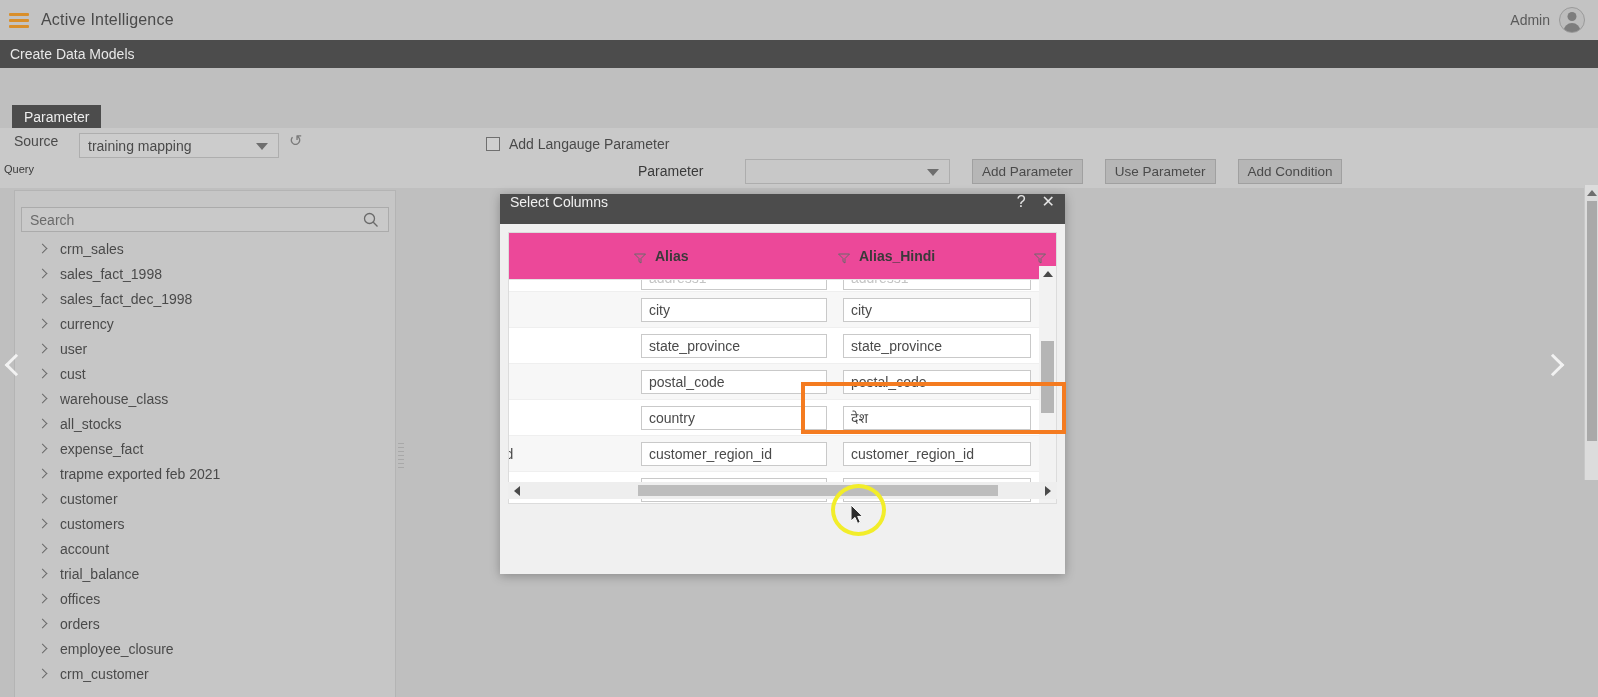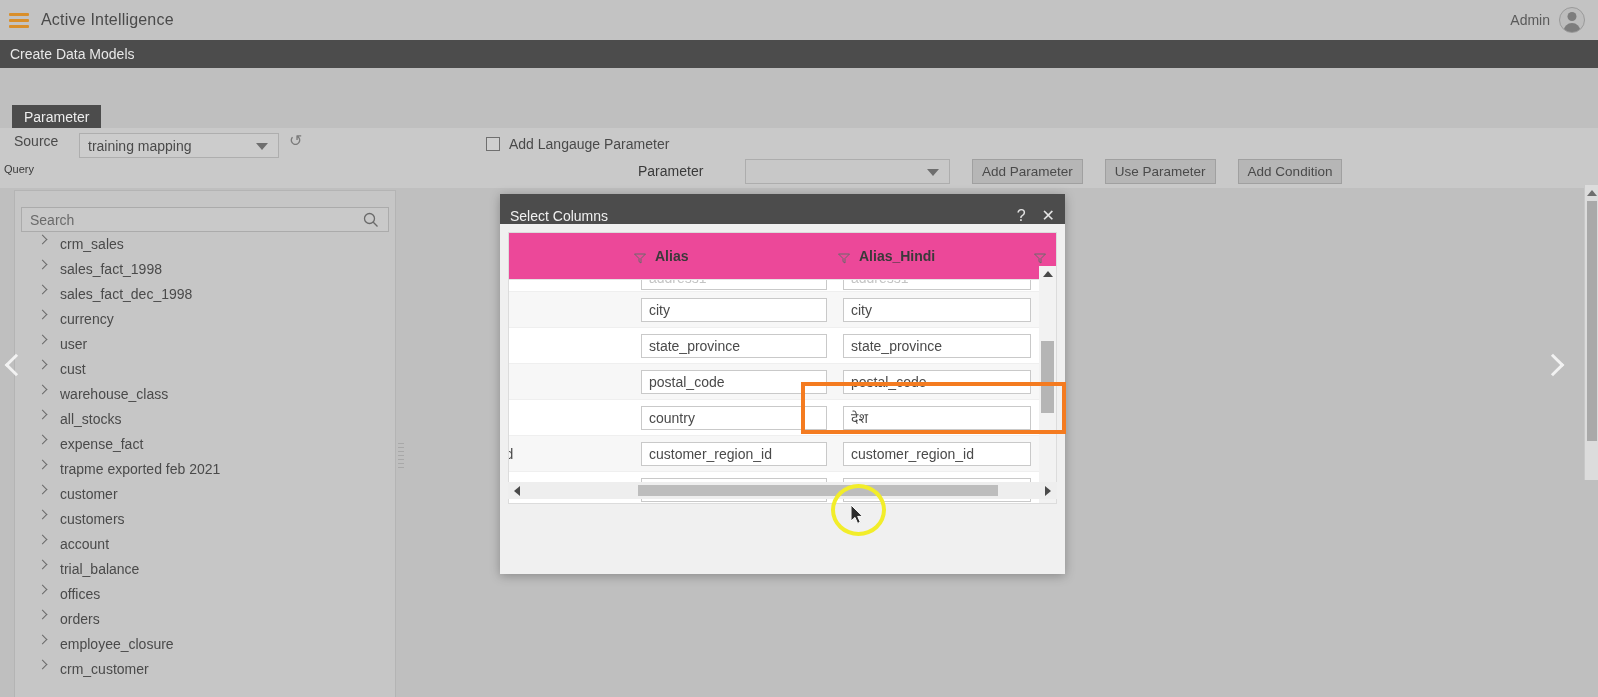--- a/index.html
+++ b/index.html
@@ -119,21 +119,21 @@
   }
   .search-box {
     margin: 16px 6px 0 6px; height: 25px; background: #c9c9c9;
     border: 1px solid #ababab; display: flex; align-items: center;
     padding: 0 8px; position: relative;
   }
   .search-ph { font-size: 14px; color: #6a6a6a; }
   .mag { position: absolute; right: 9px; top: 4px; }
   .tree-list { margin-top: 4px; }
   .tree-item {
-    height: 25px; display: flex; gap: 10px;
+    height: 25px; display: flex; align-items: center; gap: 10px;
     padding-left: 42px; font-size: 14px; color: #4a4a4a; cursor: pointer;
   }
   .chev {
     width: 7px; height: 7px; border-right: 1.6px solid #6a6a6a;
     border-top: 1.6px solid #6a6a6a; transform: rotate(45deg);
     margin-left: -18px; margin-right: 4px; flex: none;
   }
   .tree-grip {
     position: absolute; left: 398px; top: 440px; width: 8px; height: 32px;
   }
@@ -167,21 +167,21 @@
   }
 
   
   .modal {
     position: absolute; left: 500px; top: 194px; width: 565px; height: 380px;
     background: #f0f0f0;
     box-shadow: 0 2px 10px rgba(0,0,0,.28);
   }
   .modal-title {
     height: 30px; background: #4c4c4c; color: #f0f0f0;
-    display: flex; align-items: flex-end; padding: 0 10px; font-size: 14px;
+    display: flex; align-items: flex-start; padding: 0 10px; font-size: 14px;
   }
   .modal-title-actions { margin-left: auto; display: flex; align-items: center; gap: 16px; }
   .mt-btn { color: #e4e4e4; font-size: 16px; cursor: pointer; line-height: 1; }
 
   .grid-wrap {
     position: relative; margin: 8px 8px 0 8px;
     width: 549px; height: 272px; background: #fff; border: 1px solid #dcdcdc;
     overflow: hidden;
   }
   .grid-head {

